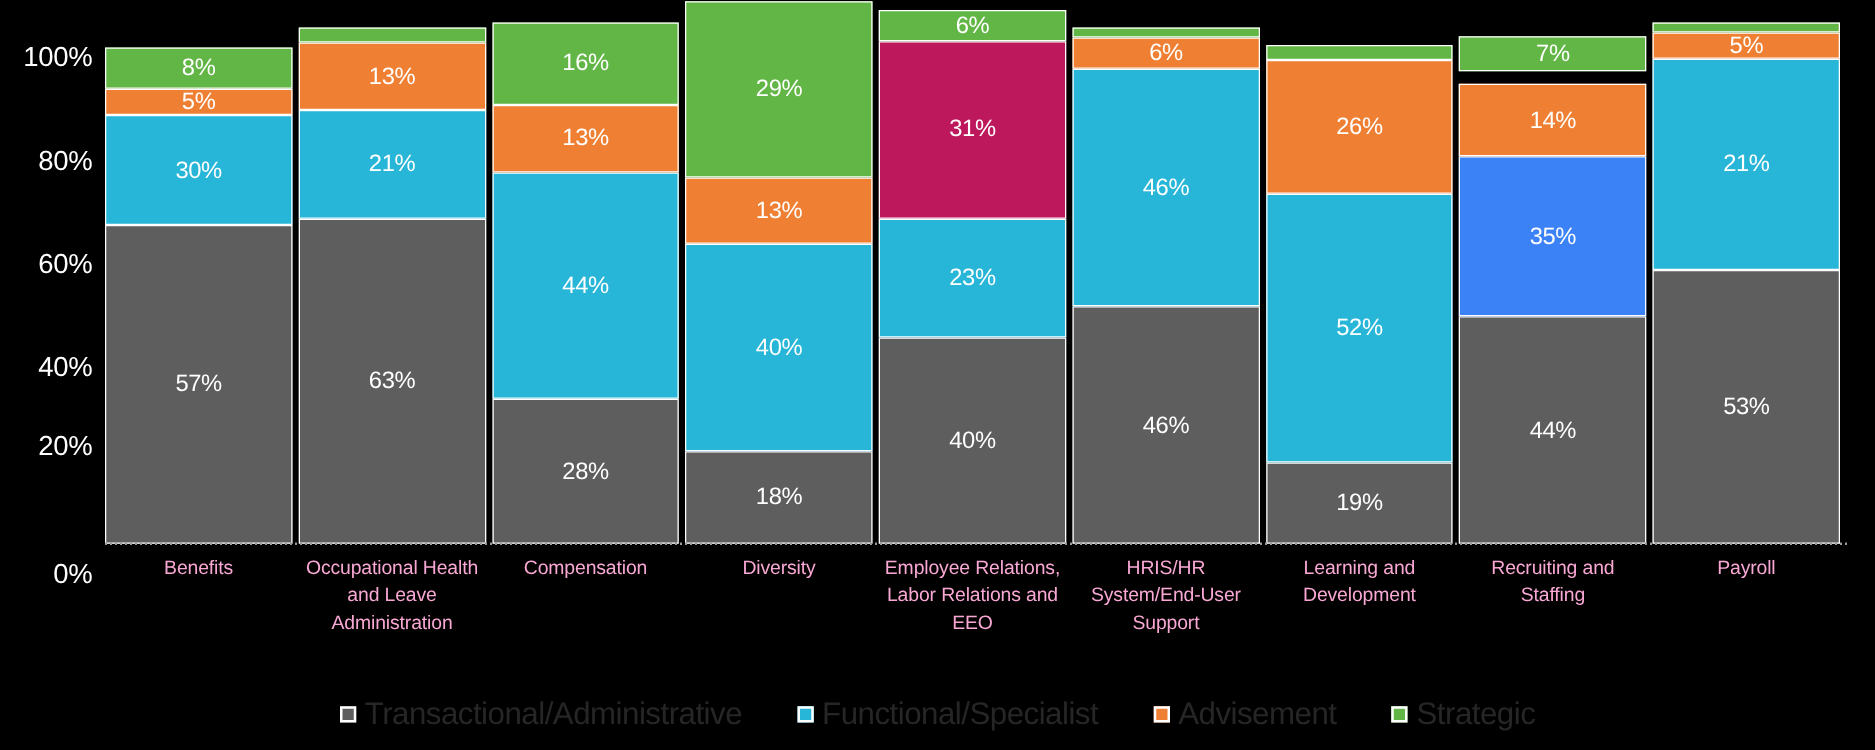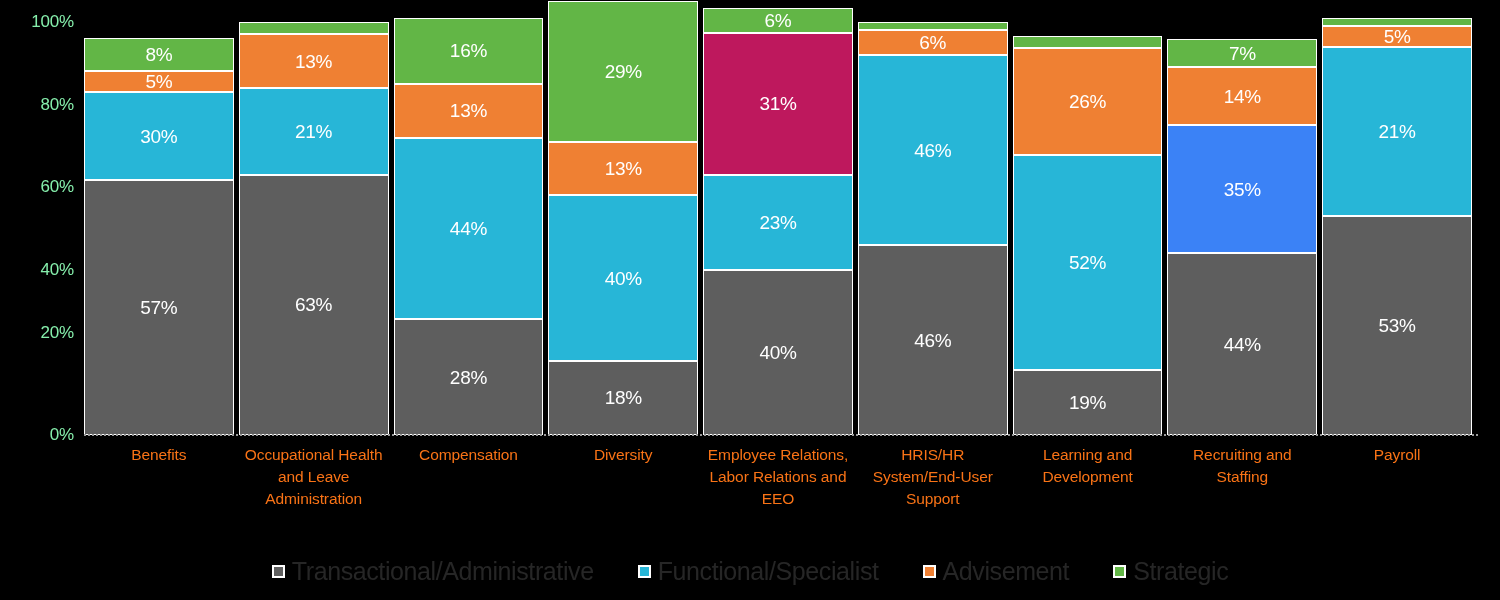--- a/index.html
+++ b/index.html
@@ -23,24 +23,25 @@
     position: absolute;
     left: 0;
     top: 0;
     width: 84px;
     height: 450px;
   }
   .y-tick {
     position: absolute;
     right: 10px;
     transform: translateY(-50%);
-    color: #86efac;
-    font-size: 17px;
+    color: #ffffff;
+    font-size: 22px;
     letter-spacing: -0.2px;
     white-space: nowrap;
+    margin-top: 24px;
   }
 
   
   #plot-area {
     position: absolute;
     left: 84px;
     top: 22px;
     width: 1393px;
     height: 413px;
   }
@@ -83,21 +84,21 @@
     position: absolute;
     left: 84px;
     top: 444px;
     width: 1393px;
     height: 100px;
   }
   .x-label {
     position: absolute;
     top: 0;
     text-align: center;
-    color: #f97316;
+    color: #f9a8d4;
     font-size: 15.5px;
     line-height: 22px;
     letter-spacing: -0.1px;
   }
 
   
   #legend {
     position: absolute;
     left: 0;
     right: 0;
@@ -241,21 +242,21 @@
           <span class="seg-label"></span>
         </div>
       </div>
       <div class="bar" style="left: 1083.44px; width: 149.778px;">
         <div class="seg" style="background: rgb(94, 94, 94); height: 181.72px; flex: 0 0 auto;">
           <span class="seg-label">44%</span>
         </div>
         <div class="seg" style="background: #3b82f6; height: 128px; flex: 0 0 auto;">
           <span class="seg-label">35%</span>
         </div>
-        <div class="seg" style="background: rgb(239, 128, 51); height: 57.82px; flex: 0 0 auto;">
+        <div class="seg" style="background: rgb(239, 128, 51); height: 57.82px; flex: 0 0 auto; margin-top: 10px;">
           <span class="seg-label">14%</span>
         </div>
         <div class="seg" style="background: rgb(98, 182, 70); height: 28.91px; flex: 0 0 auto;">
           <span class="seg-label">7%</span>
         </div>
       </div>
       <div class="bar" style="left: 1238.22px; width: 149.778px;">
         <div class="seg" style="background: rgb(94, 94, 94); height: 218.89px; flex: 0 0 auto;">
           <span class="seg-label">53%</span>
         </div>

